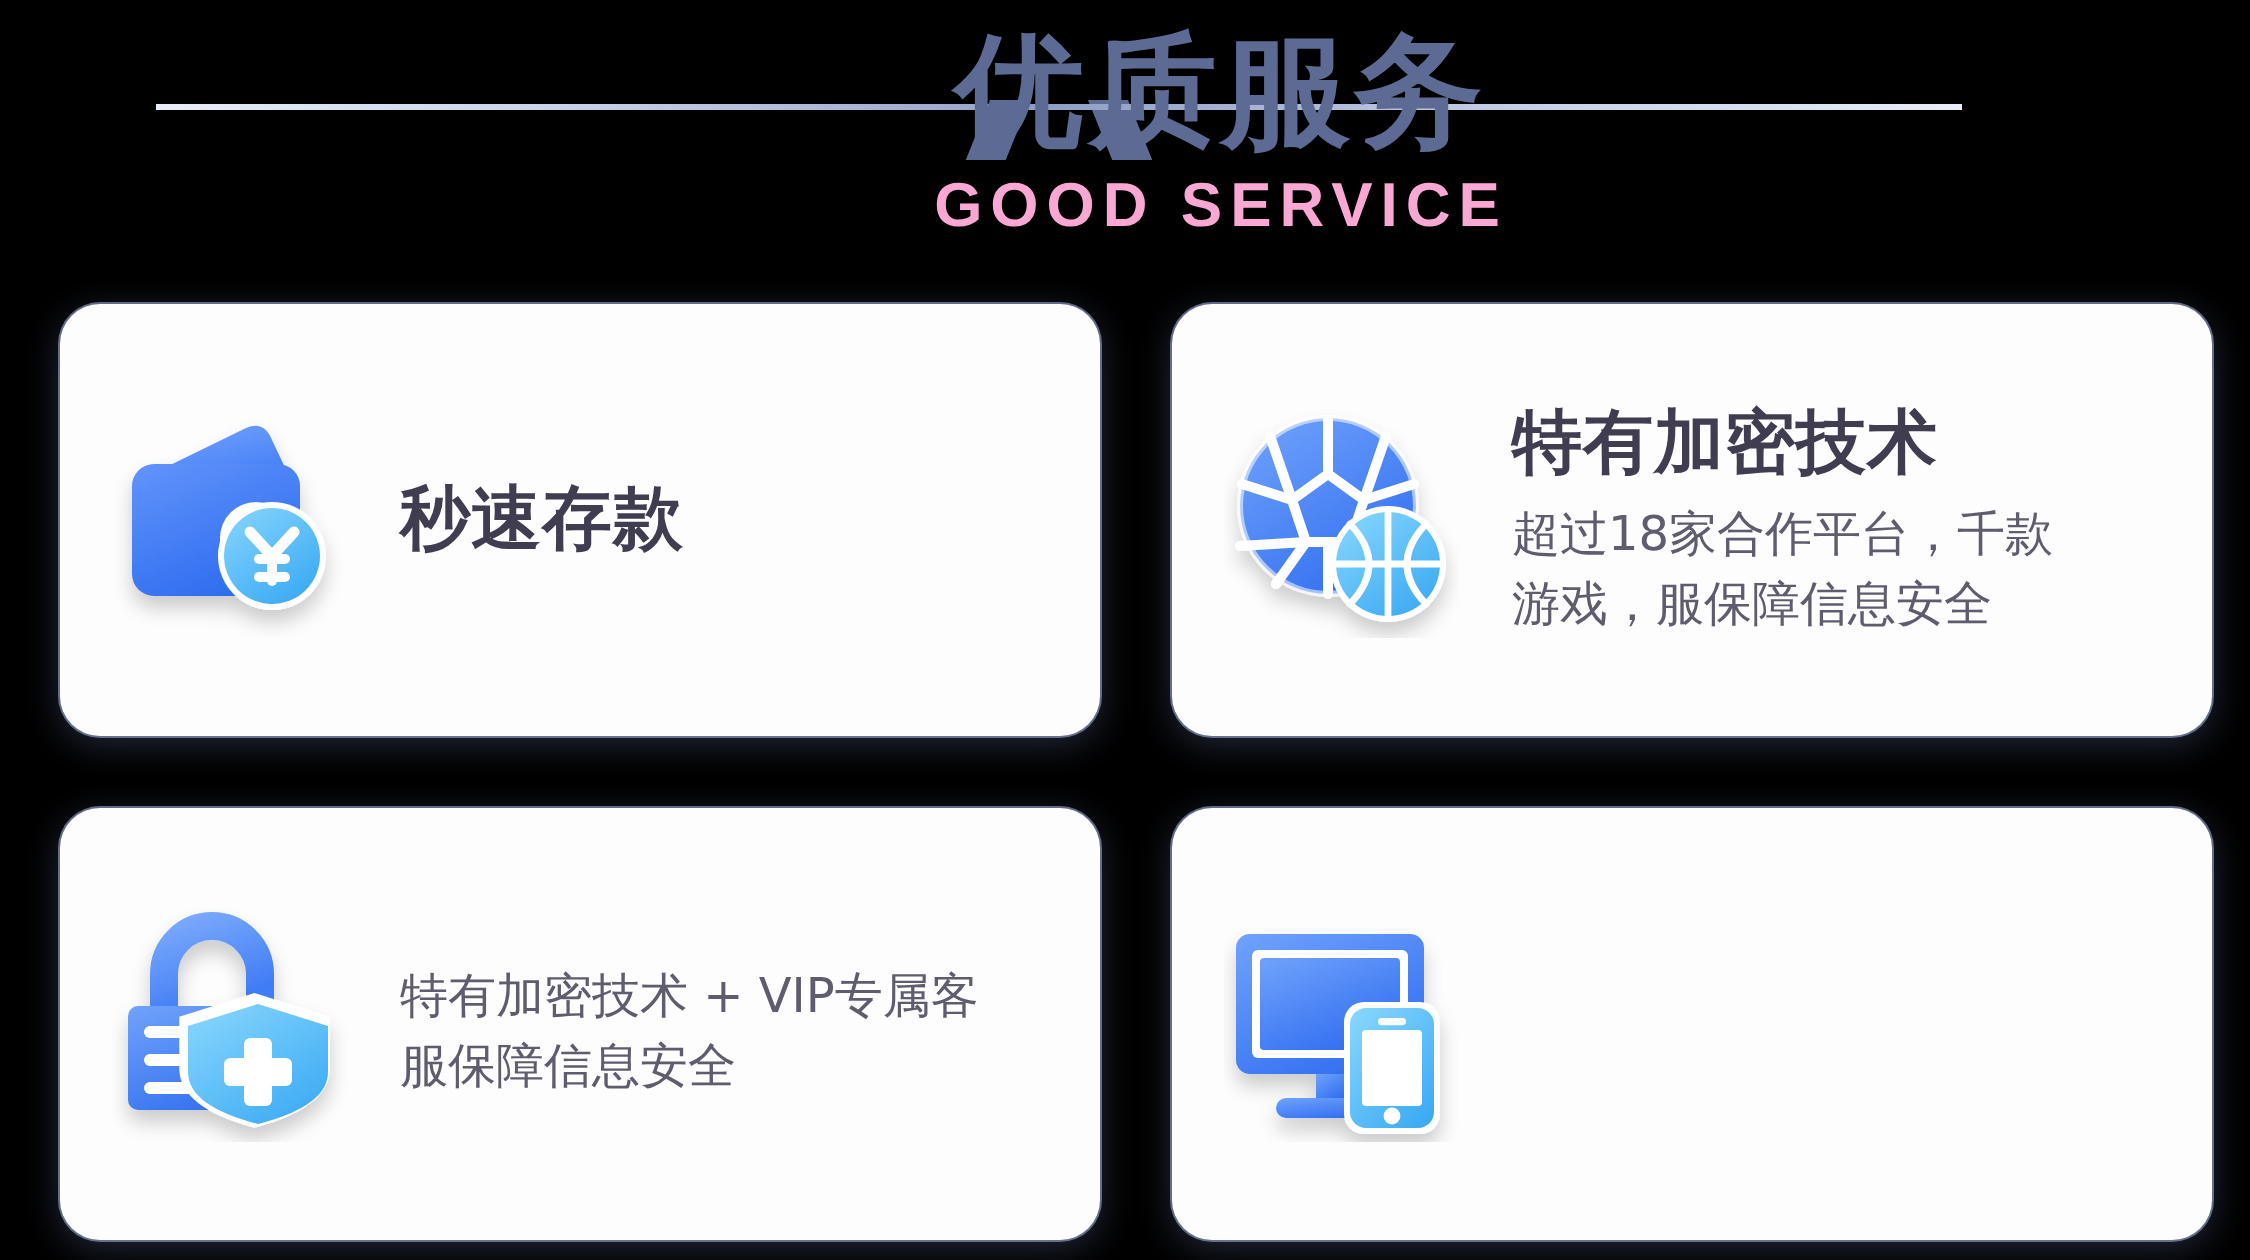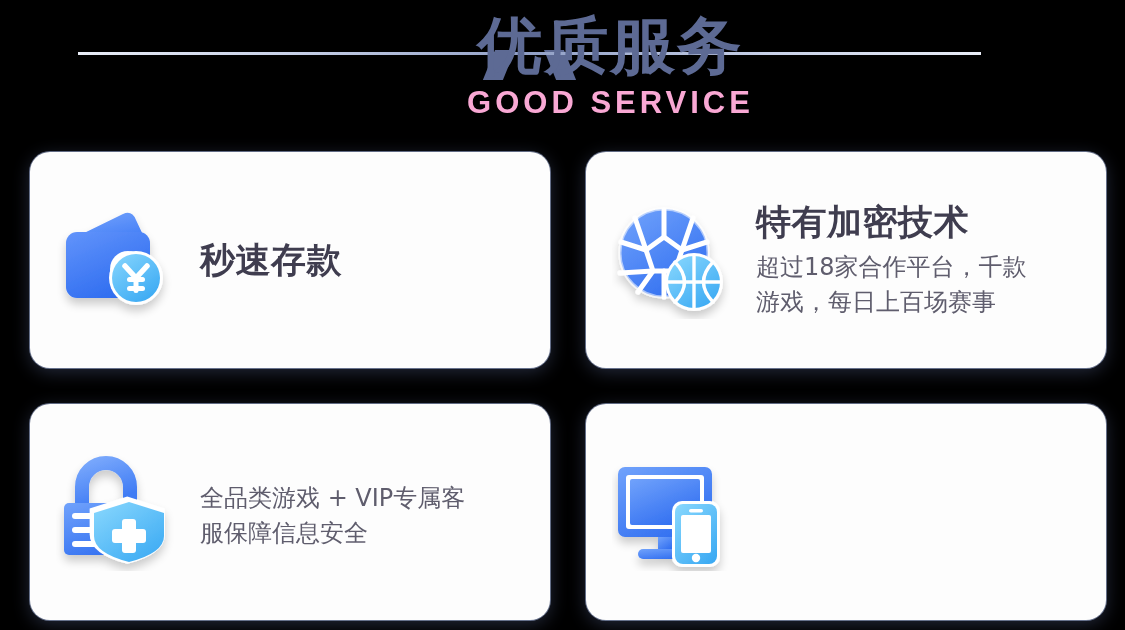--- a/index.html
+++ b/index.html
@@ -246,21 +246,21 @@
               <path d="M56 81 L108 81"></path>
               <path d="M63 61 Q82 81 63 101"></path>
               <path d="M101 61 Q82 81 101 101"></path>
             </g>
           </g>
         </svg>
       </div>
       <div class="texts">
         <div class="card-title">特有加密技术</div>
         <div class="card-desc">超过18家合作平台，千款
-游戏，每日上百场赛事</div>
+游戏，服保障信息安全</div>
       </div>
     </div>
 
     <div class="card">
       <div class="icon-wrap">
         <svg width="118" height="118" viewBox="0 0 118 118" aria-hidden="true">
           <defs>
             <linearGradient id="lockGrad" x1="0.1" y1="0" x2="0.7" y2="1">
               <stop offset="0" stop-color="#6ea0fb"></stop>
                 <stop offset="1" stop-color="#2f6df0"></stop>
@@ -292,21 +292,21 @@
             <rect x="16" y="74" width="44" height="6" rx="3" fill="#ffffff"></rect>
             <rect x="16" y="88" width="30" height="6" rx="3" fill="#ffffff"></rect>
             <path d="M74 46 L112 58 V84 Q112 104 74 114 Q36 104 36 84 V58 Z" fill="#ffffff" transform="translate(-2,-2) scale(0.99)"></path>
             <path d="M73 49 L108 60 V83 Q108 100 73 109 Q38 100 38 83 V60 Z" fill="url(#shieldGrad)"></path>
             <rect x="66" y="66" width="14" height="34" rx="3" fill="#ffffff"></rect>
             <rect x="56" y="76" width="34" height="14" rx="3" fill="#ffffff"></rect>
           </g>
         </svg>
       </div>
       <div class="texts">
-        <div class="card-desc">全品类游戏 + VIP专属客
+        <div class="card-desc">特有加密技术 + VIP专属客
 服保障信息安全</div>
       </div>
     </div>
 
     <div class="card">
       <div class="icon-wrap">
         <svg width="118" height="118" viewBox="0 0 118 118" aria-hidden="true">
           <defs>
             <linearGradient id="monGrad" x1="0.1" y1="0" x2="0.75" y2="1">
               <stop offset="0" stop-color="#6ea0fb"></stop>

